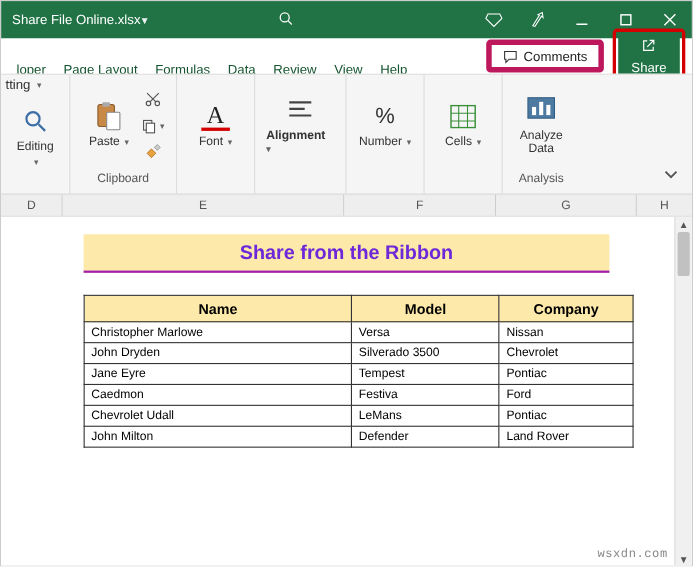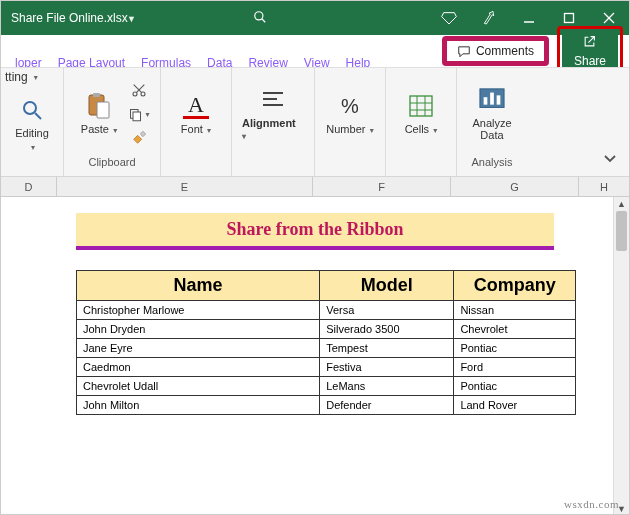--- a/index.html
+++ b/index.html
@@ -11,21 +11,21 @@
   .titlebar .fname { padding:0 10px; white-space:nowrap; }
   .titlebar .chev { font-size:9px; opacity:.9; margin-left:-4px; }
   .titlebar .spacer1 { flex:0 0 100px; }
   .search-circle { width:28px; text-align:center; }
   .titlebar .grow { flex:1; }
   .tb-icon { width:40px; height:100%; display:flex; align-items:center; justify-content:center; font-size:14px; }
   .tb-icon.close { font-size:16px; font-weight:300; }
 
   
   .tabsrow { height:32px; display:flex; align-items:center; background:#fff; padding:0 6px; position:relative; border-bottom:0; }
-  .tab { padding:0 8px; height:100%; display:flex; align-items:center; font-size:12px; color:#8b5cf6; cursor:pointer;margin-top:23px; }
+  .tab { padding:0 8px; height:100%; display:flex; align-items:center; font-size:12px; color:#14532d; cursor:pointer;margin-top:23px; }
   .tabspacer { flex:1; }
   .comments-btn { display:flex; align-items:center; gap:5px; border:5px solid #be185d; border-radius:4px; padding:3px 10px; font-size:12px; color:#222; margin-right:8px; }
   .share-wrap { border:3px solid #d40000; border-radius:4px; padding:2px; }
   .share-btn { background:#217346; color:#fff; border-radius:4px; padding:4px 12px; display:flex; align-items:center; gap:6px; font-size:12px; cursor:pointer;flex-direction:column; }
   .arrow-up { position:absolute; left:576px; top:92px; }
 
   
   .ribbon { height:110px; background:#f5f5f5; display:flex; border-top:1px solid #e0e0e0; border-bottom:1px solid #d6d6d6; position:relative; }
   .group { border-right:1px solid #dcdcdc; display:flex; flex-direction:column; align-items:center; justify-content:flex-start; padding:4px 10px; position:relative; }
   .group.compact { padding:4px 6px; }
@@ -44,27 +44,27 @@
   .colrow { height:20px; display:flex; background:#eee; border-bottom:1px solid #ccc; }
   .colhdr { border-right:1px solid #ccc; text-align:center; font-size:11px; color:#555; display:flex; align-items:center; justify-content:center; background:#eee; }
 
   
   .sheet { position:relative; height:calc(515px - 34px - 32px - 110px - 20px); overflow:hidden; background:#fff; }
   .vscroll { position:absolute; right:0; top:0; width:16px; height:100%; background:#f0f0f0; border-left:1px solid #ddd; }
   .vscroll .thumb { position:absolute; top:14px; left:2px; right:2px; height:40px; background:#c1c1c1; border-radius:2px; }
   .vscroll .arr { position:absolute; left:0; right:0; text-align:center; font-size:9px; color:#555; height:14px; line-height:14px;}
   .vscroll .arr.top{ top:0;} .vscroll .arr.bot{ bottom:0;}
 
-  .heading { margin:16px 75px 6px 75px; background:#fde9a9; text-align:center; font-size:18px; font-weight:bold; color:#be185d; padding:6px 0; border-bottom:4px solid #a21caf;font-family:Liberation Serif, serif; }
+  .heading { margin:16px 75px 6px 75px; background:#fde9a9; text-align:center; font-size:18px; font-weight:bold; color:#6d28d9; padding:6px 0; border-bottom:2px solid #a21caf; }
   table.data { border-collapse:collapse; margin:20px 0 0 75px; width:500px; }
-  table.data th { background:#fde9a9; border:1px solid #333; font-size:18px; padding:4px 6px; }
+  table.data th { background:#fde9a9; border:1px solid #333; font-size:13px; padding:4px 6px; }
   table.data td { border:1px solid #333; font-size:11px; padding:3px 6px; }
   .namecol{ width:232px;} .modelcol{ width:128px;} .compcol{ width:116px;}
 
-  .watermark { position:absolute; right:10px; bottom:4px; font-size:11px; color:#888; font-family: Liberation Serif, serif; letter-spacing:.5px;}
+  .watermark { position:absolute; right:22px; bottom:4px; font-size:11px; color:#888; font-family: Liberation Mono, monospace; letter-spacing:.5px;}
 </style>
 </head>
 <body>
 
 <div class="window">
 
   <div class="titlebar">
     <div class="fname">
       <span>Share File Online.xlsx</span>
       <span class="chev">▼</span>

